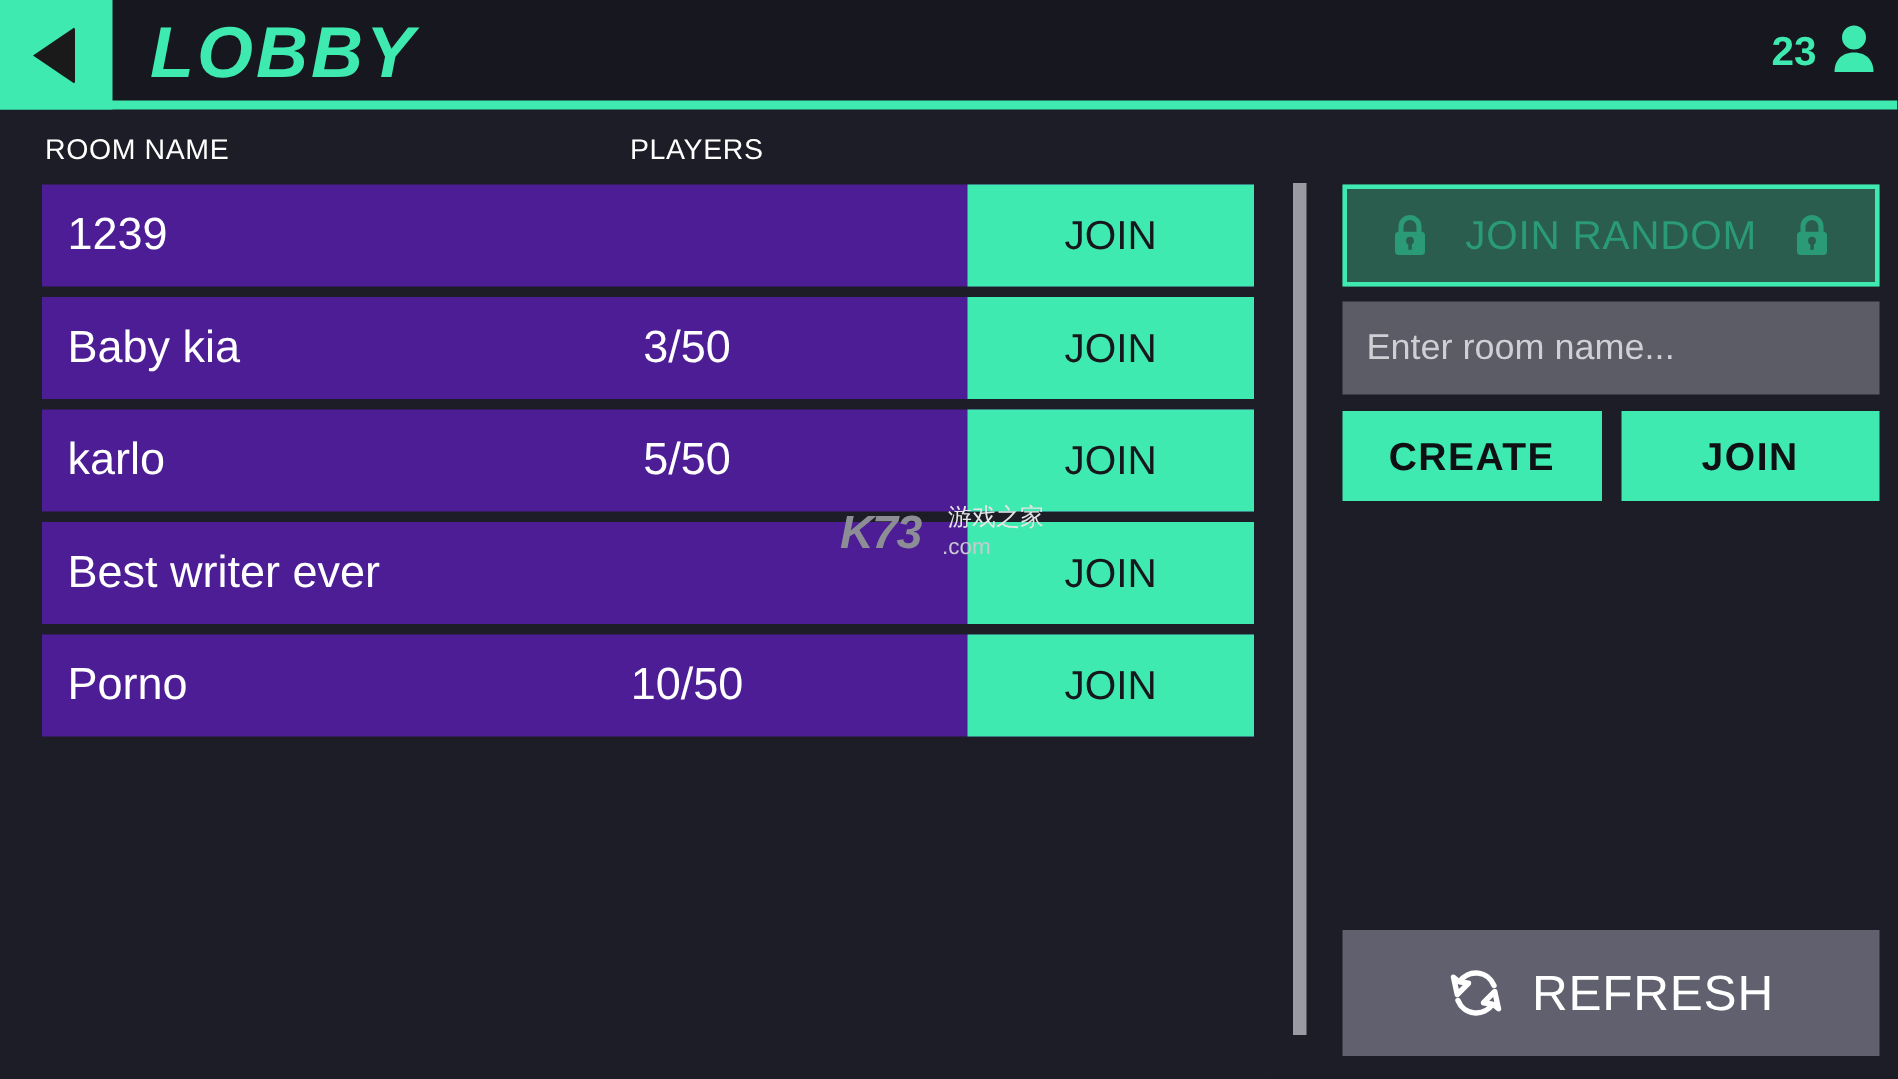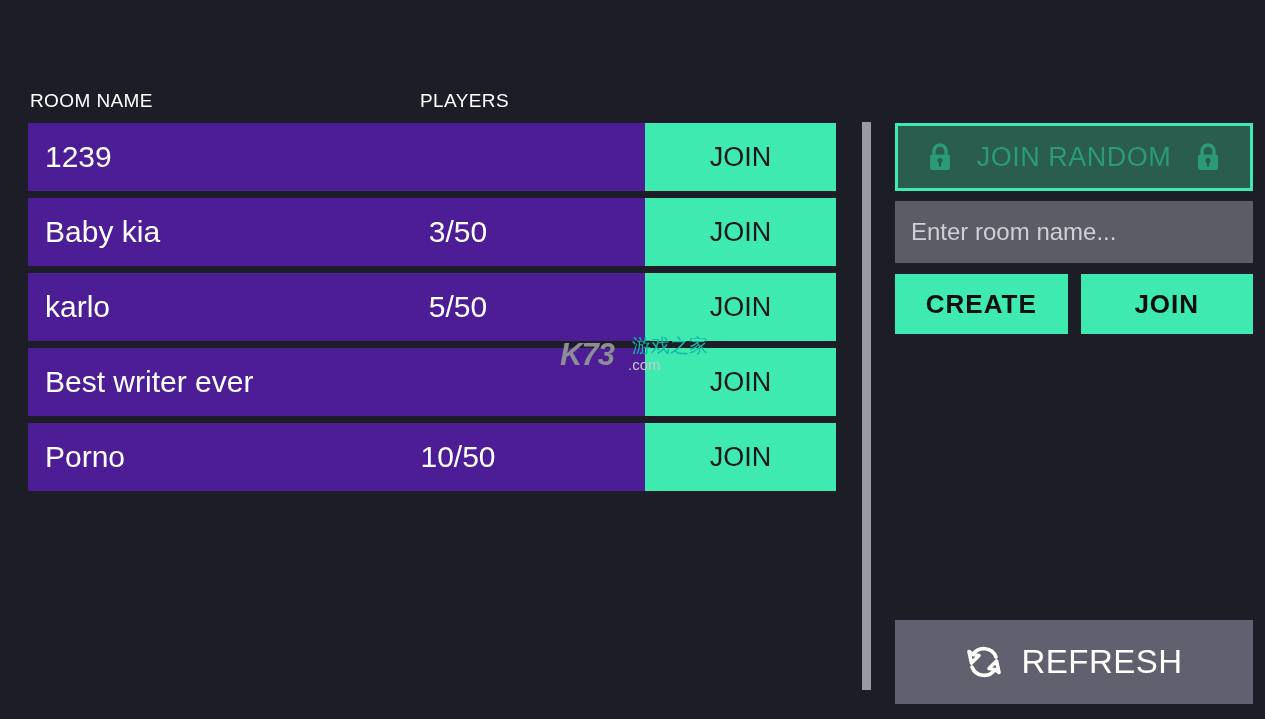--- a/index.html
+++ b/index.html
@@ -240,31 +240,43 @@
   .wm-com {
     position: absolute;
     left: 68px; top: 20px;
     font-size: 15px;
     color: #c9c9d0;
     line-height: 15px;
   }
   .wm-cn {
     position: absolute;
     left: 72px; top: 0px;
-    font-size: 19px;
-    color: #14b8a6;
+    font-size: 16px;
+    color: #e5e5e5;
     line-height: 18px;
     white-space: nowrap;
   }
 </style>
 </head>
 <body>
 
 <div id="app">
 
+  <div class="header">
+    <div class="back-button">
+      <div class="back-tri"></div>
+    </div>
+    <div class="app-title">LOBBY</div>
+    <div class="player-count">23</div>
+    <svg class="person-icon" viewBox="0 0 30 34">
+      <circle cx="15" cy="9" r="8" fill="#3eeaaf"></circle>
+      <path d="M15 19 C6 19 2 25 2 32 L28 32 C28 25 24 19 15 19 Z" fill="#3eeaaf"></path>
+    </svg>
+    <div class="header-underline"></div>
+  </div>
 
   <div class="col-head room">ROOM NAME</div>
   <div class="col-head players">PLAYERS</div>
 
   <div class="room-list" id="room-list">
       <div class="room-row">
         <div class="room-name">1239</div>
         <button class="join-btn">JOIN</button>
       </div>
       <div class="room-row">

